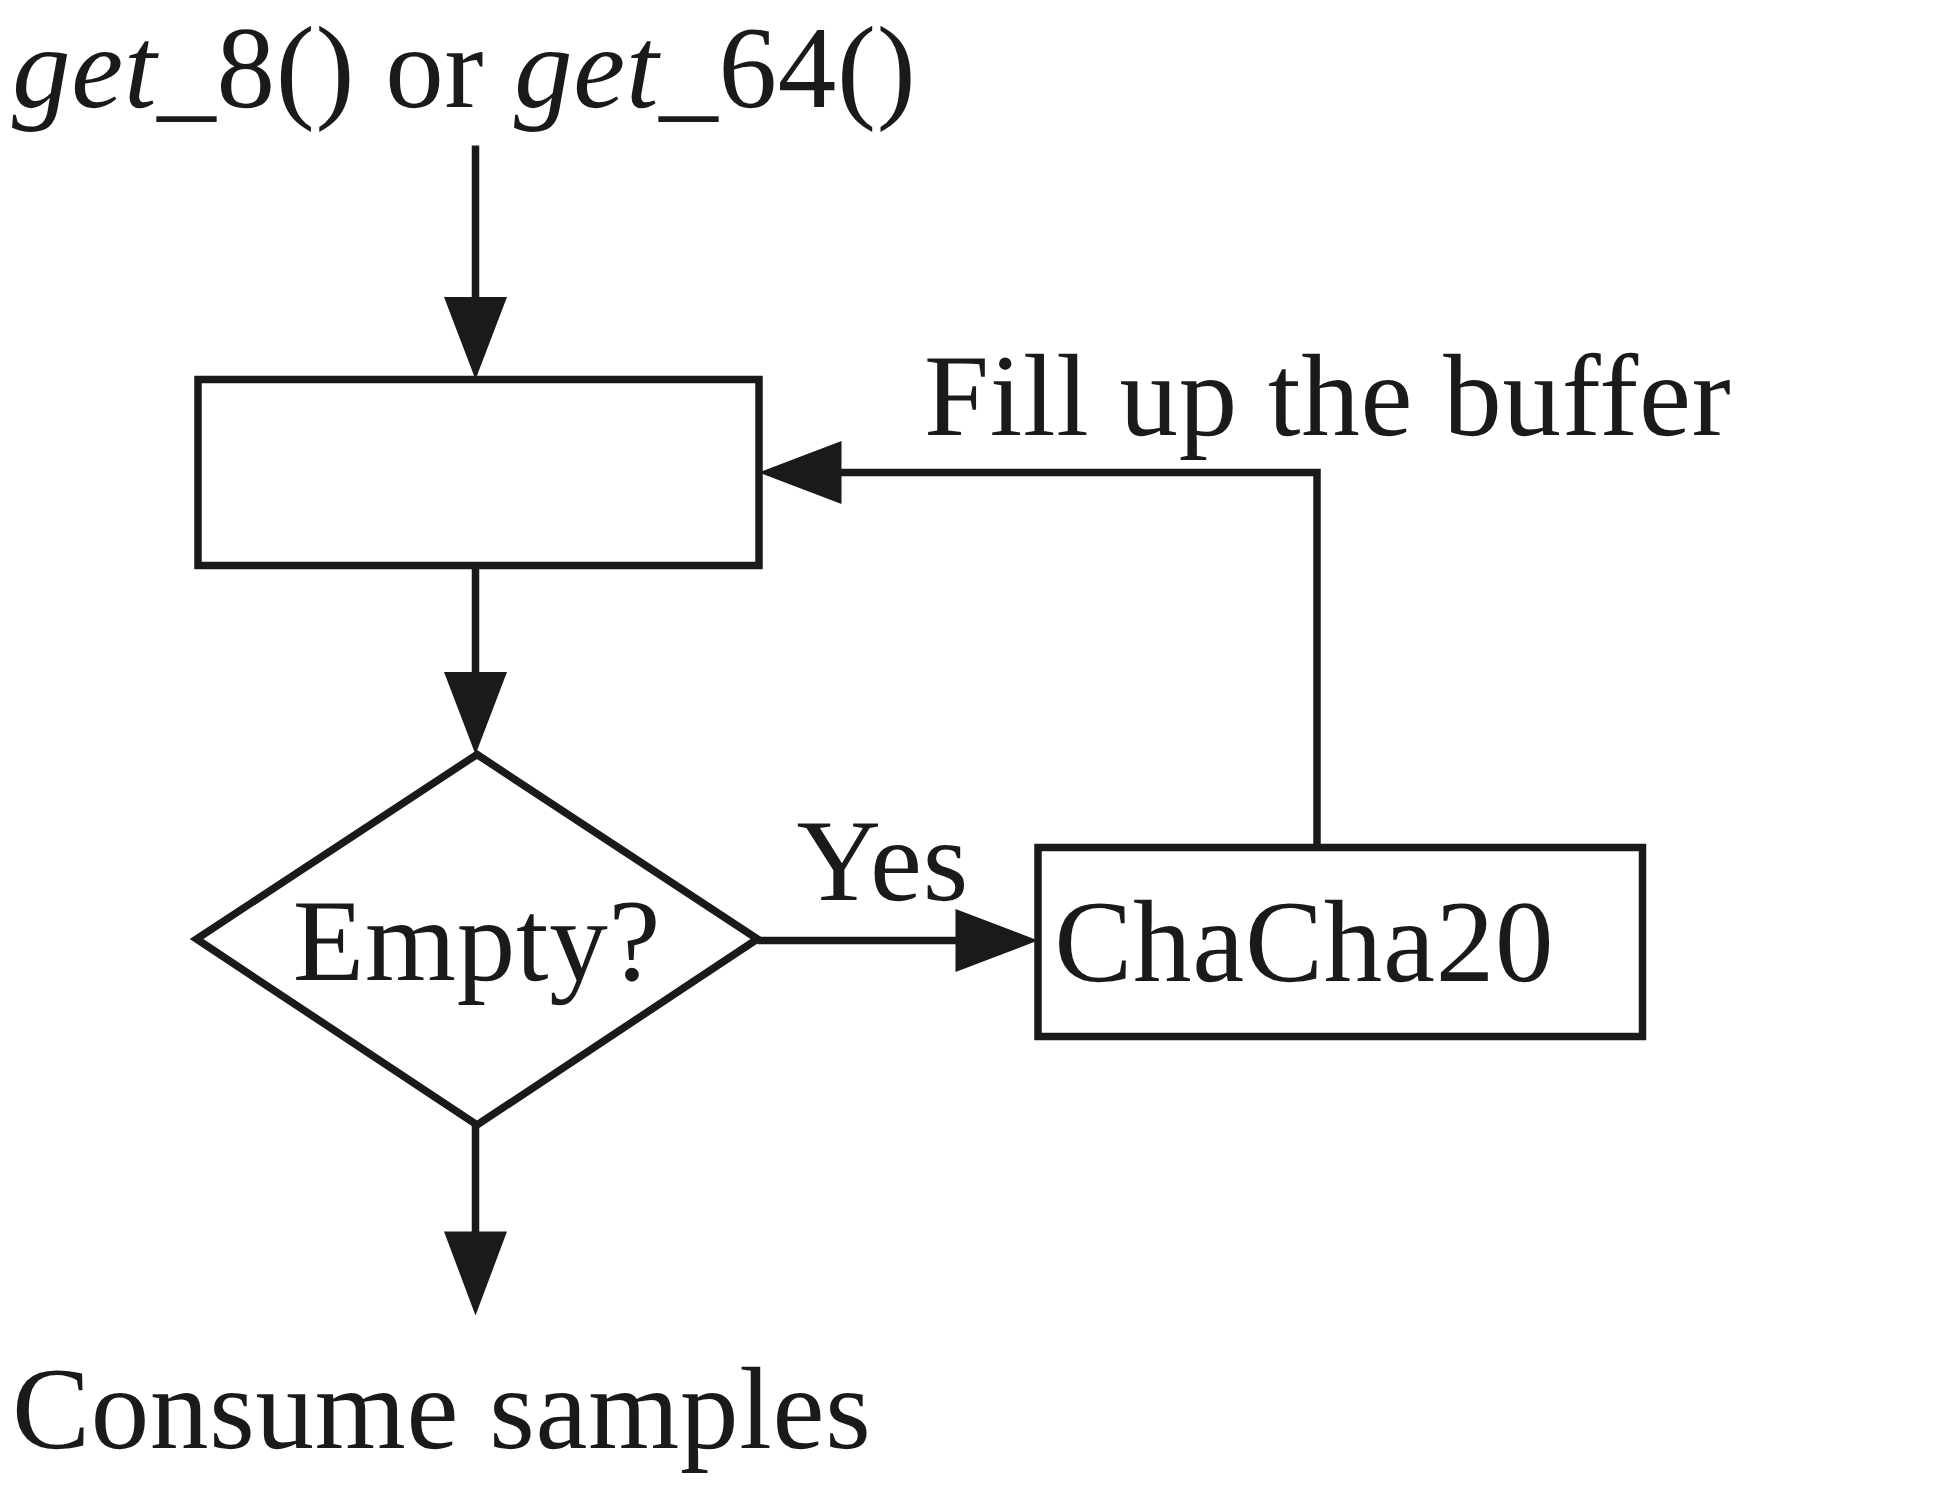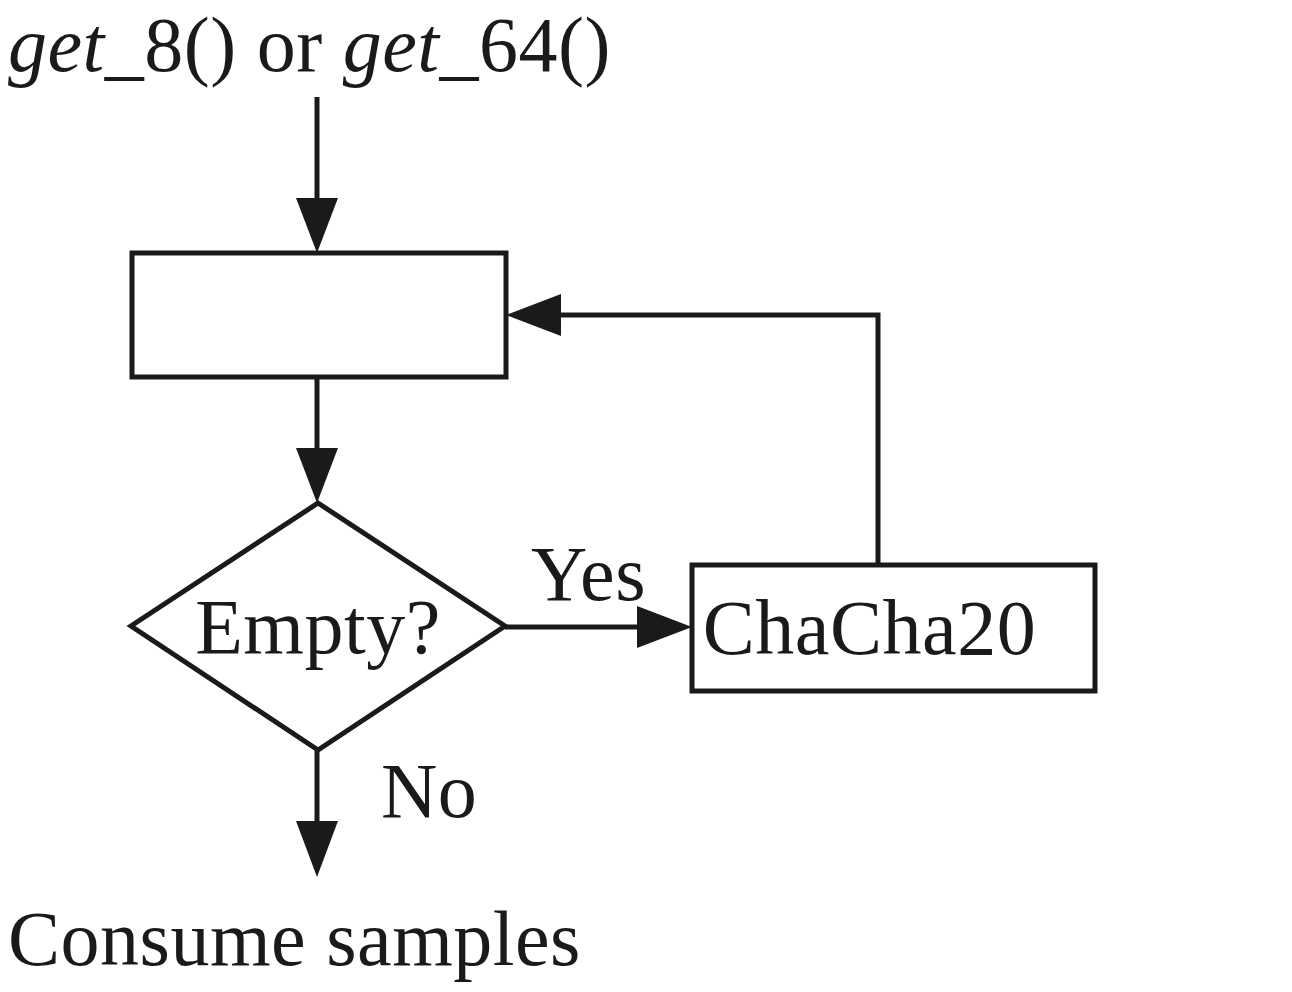--- a/index.html
+++ b/index.html
@@ -82,19 +82,19 @@
     <span class="it">get</span><span>_8()</span><span> or </span><span class="it">get</span><span>_64()</span>
   </div>
 
 
   <div class="node-lbl" style="left:131px; top:503px; width:374px; height:247px;">Empty?</div>
 
   <div class="node-lbl" style="left:668px; top:565px; width:403px; height:126px;">ChaCha20</div>
 
   <div class="lbl" style="left:531px; top:529px;">Yes</div>
 
-  <div class="lbl" style="left:381px; top:746px;">No</div>
 
+  <div class="lbl" style="left:616px; top:219px;">Fill up the buffer</div>
 
 
   <div class="lbl" style="left:8px; top:894px;">Consume samples</div>
 
 </div>
 
 </body></html>

